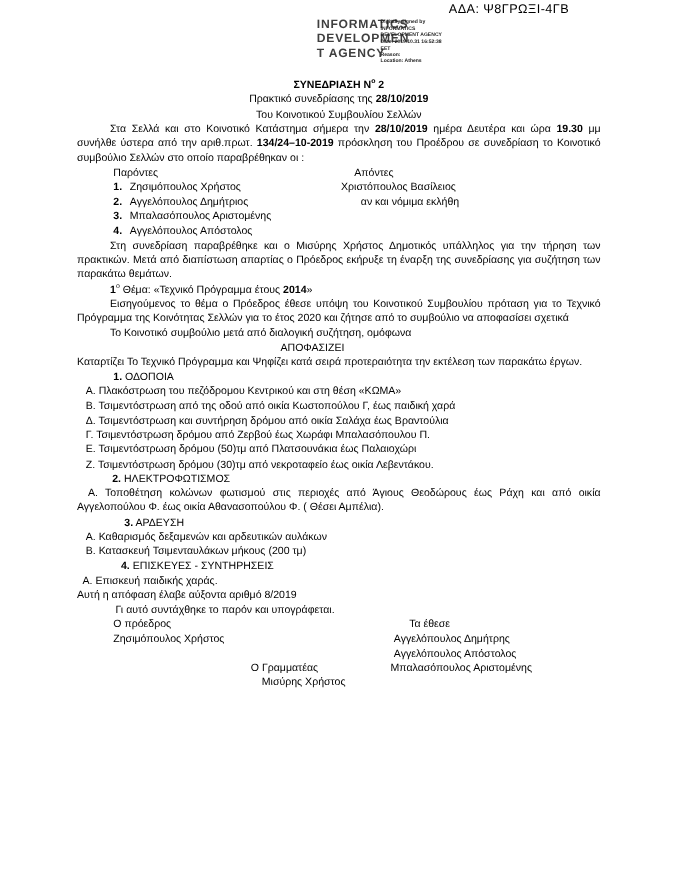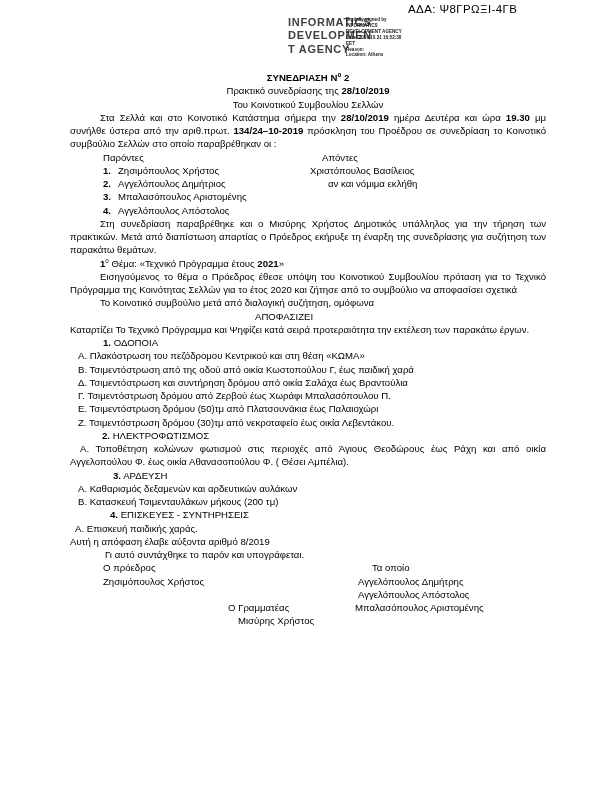--- a/index.html
+++ b/index.html
@@ -88,21 +88,21 @@
       <span class="num" style="left:33px">3.</span>
       <span style="left:48px">Μπαλασόπουλος Αριστομένης</span>
     </div>
     <div class="cols">
       <span class="num" style="left:33px">4.</span>
       <span style="left:48px">Αγγελόπουλος Απόστολος</span>
     </div>
 
     <p class="just ind">Στη συνεδρίαση παραβρέθηκε και ο Μισύρης Χρήστος Δημοτικός υπάλληλος για την τήρηση των πρακτικών. Μετά από διαπίστωση απαρτίας ο Πρόεδρος εκήρυξε τη έναρξη της συνεδρίασης για συζήτηση των παρακάτω θεμάτων.</p>
 
-    <p style="margin-left:30px"><span class="b">1</span><sup>ο</sup><span> Θέμα: «Τεχνικό Πρόγραμμα έτους </span><span class="b">2021</span><span>»</span></p>
+    <p style="margin-left:30px"><span class="b">1</span><sup>ο</sup><span> Θέμα: «Τεχνικό Πρόγραμμα έτους </span><span class="b">2014</span><span>»</span></p>
 
     <p class="just ind">Εισηγούμενος το θέμα ο Πρόεδρος έθεσε υπόψη του Κοινοτικού Συμβουλίου πρόταση για το Τεχνικό Πρόγραμμα της Κοινότητας Σελλών για το έτος 2020 και ζήτησε από το συμβούλιο να αποφασίσει σχετικά</p>
 
     <p class="ind">Το Κοινοτικό συμβούλιο μετά από διαλογική συζήτηση, ομόφωνα</p>
 
     <p style="margin-left:185px">ΑΠΟΦΑΣΙΖΕΙ</p>
 
     <p class="just">Καταρτίζει Το  Τεχνικό Πρόγραμμα και Ψηφίζει κατά σειρά  προτεραιότητα την  εκτέλεση των παρακάτω έργων.</p>
 
     <p style="margin-left:33px"><span class="num">1.</span> <span>ΟΔΟΠΟΙΑ</span></p>
@@ -121,21 +121,21 @@
     <p style="margin-left:8px">Β. Κατασκευή Τσιμενταυλάκων μήκους (200 τμ)</p>
 
     <p style="margin-left:40px"><span class="num">4.</span> <span>ΕΠΙΣΚΕΥΕΣ - ΣΥΝΤΗΡΗΣΕΙΣ</span></p>
     <p style="margin-left:5px">Α. Επισκευή παιδικής χαράς.</p>
 
     <p>Αυτή η απόφαση έλαβε  αύξοντα αριθμό 8/2019</p>
     <p style="margin-left:35px">Γι αυτό συντάχθηκε το παρόν και υπογράφεται.</p>
 
     <div class="cols">
       <span style="left:33px">Ο πρόεδρος</span>
-      <span style="left:302px">Τα οποίο</span>
+      <span style="left:302px">Τα έθεσε</span>
     </div>
     <div class="cols">
       <span style="left:33px">Ζησιμόπουλος Χρήστος</span>
       <span style="left:288px">Αγγελόπουλος Δημήτρης</span>
     </div>
     <div class="cols">
       <span style="left:288px">Αγγελόπουλος Απόστολος</span>
     </div>
     <div class="cols">
       <span style="left:158px">Ο Γραμματέας</span>

